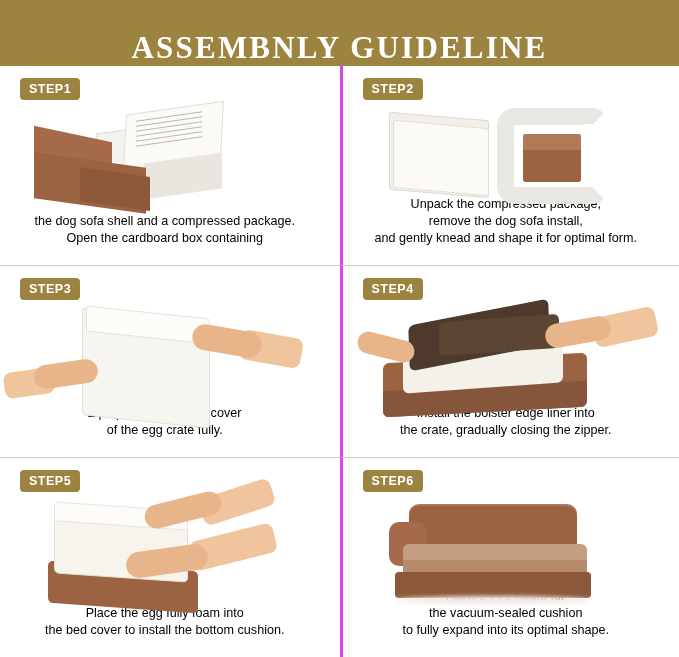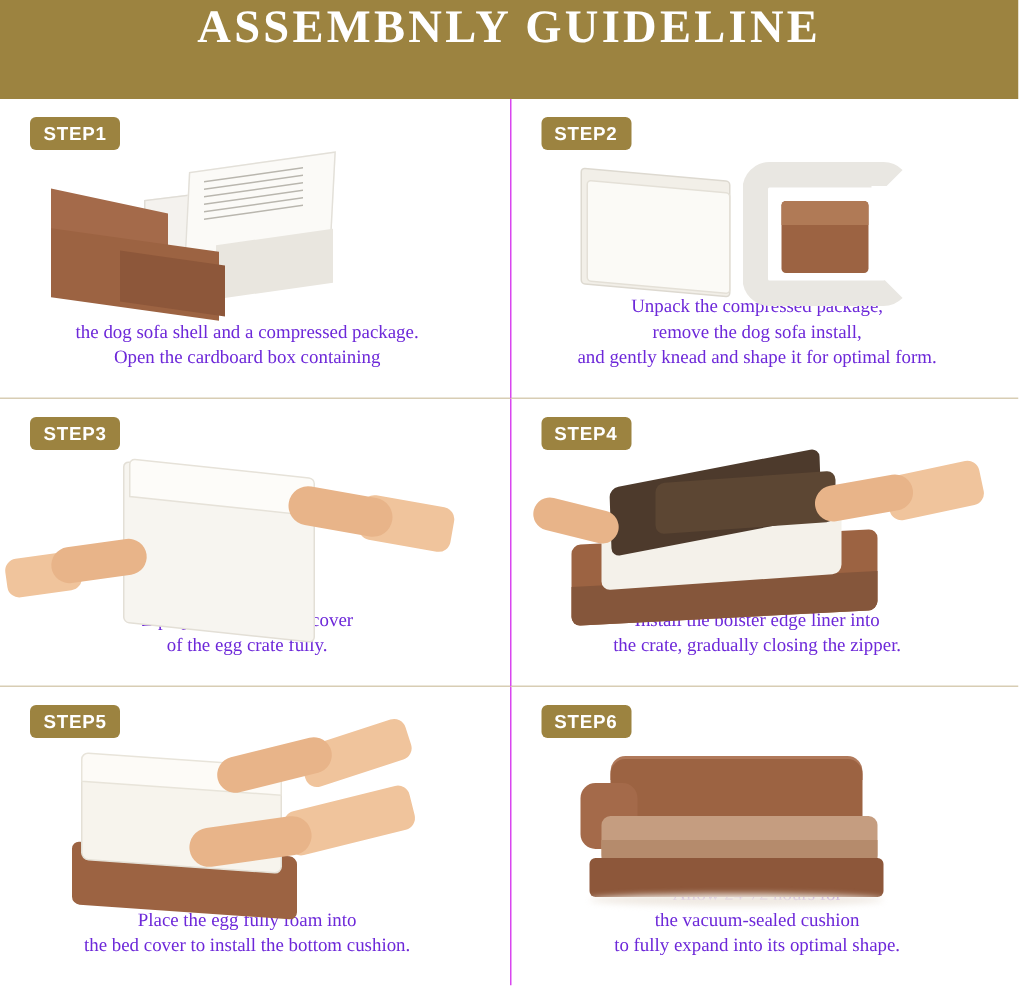--- a/index.html
+++ b/index.html
@@ -18,21 +18,21 @@
     width: 679px;
     height: 657px;
     background: #ffffff;
     box-sizing: border-box;
   }
   
   .header {
     height: 66px;
     background: #9c8340;
     display: flex;
-    align-items: flex-start;
+    align-items: flex-end;
     justify-content: center;
   }
   .header-title {
     color: #ffffff;
     font-family: "Liberation Serif", serif;
     font-size: 31px;
     font-weight: bold;
     letter-spacing: 2.2px;
   }
   
@@ -43,21 +43,21 @@
     width: 679px;
     height: 591px;
   }
   .cell {
     position: relative;
     box-sizing: border-box;
     padding: 12px 14px 8px 4px;
     display: flex;
     flex-direction: column;
   }
-  .cell.right { border-left: 1px solid #d946ef; }
+  .cell.right { border-left: 3px solid #d946ef; }
   .cell.rowsep { border-bottom: 1px solid #d8cdb4; }
 
   .step-badge {
     display: inline-block;
     background: #9c8340;
     color: #ffffff;
     font-family: "Liberation Sans", sans-serif;
     font-size: 12.5px;
     font-weight: bold;
     letter-spacing: 0.5px;
@@ -66,23 +66,23 @@
     align-self: flex-start;
     margin-left: 16px;
   }
   .art {
     flex: 1 1 auto;
     position: relative;
     min-height: 96px;
   }
   .caption {
     text-align: center;
-    font-family: Liberation Serif, serif;
+    font-family: Liberation Sans, sans-serif;
     font-size: 12.6px;
-    color: #6d28d9;
+    color: #000000;
     line-height: 1.35;
     padding-bottom: 10px;
   }
   .caption div { white-space: nowrap; }
 
   
   .sh { position: absolute; }
 
   
   .s1-boxback {

